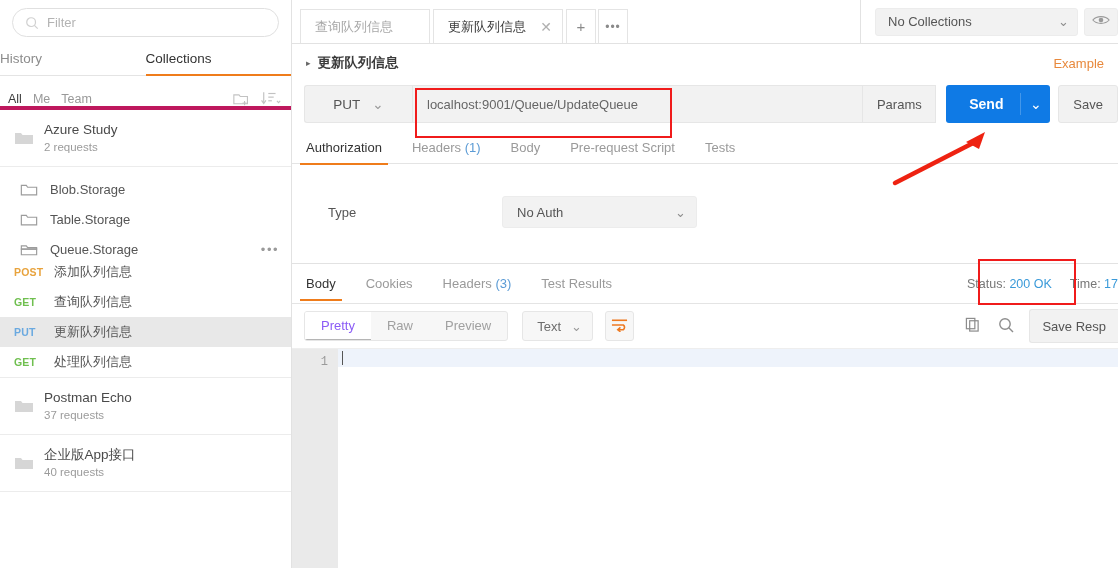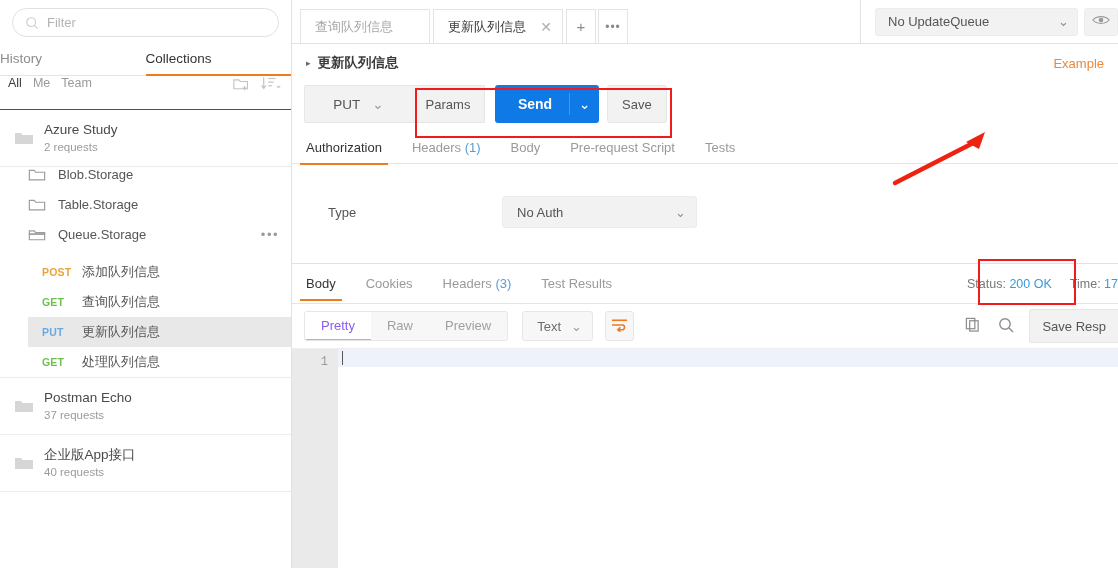--- a/index.html
+++ b/index.html
@@ -35,48 +35,48 @@
     flex: 1; line-height: 32px; font-size: 13.5px;
     color: #8c8c8c; cursor: pointer; position: relative;
   }
   .tabs-hc > div.active { color: #333; }
   .tabs-hc > div.active::after {
     content: ''; position: absolute; left: 0; right: 0; bottom: -1px;
     height: 2px; background: #ef7c1b;
   }
 
   .scope-row {
-    height: 34px; display: flex; align-items: flex-start;
-    padding: 0 10px 0 8px; border-bottom: 1px solid #be185d;
+    height: 34px; display: flex; align-items: flex-end;
+    padding: 0 10px 0 8px; border-bottom: 4px solid #be185d;
   }
   .scope-row .sc { font-size: 12.5px; color: #999; margin-right: 11px; cursor: pointer; }
   .scope-row .sc.active { color: #3d3d3d; }
   .scope-row .spacer { flex: 1; }
   .scope-row .ricon { margin-left: 11px; display: flex; align-items: center; cursor: pointer; opacity: .6; }
 
   .collections { flex: 1; overflow: hidden; }
   .coll-item {
     display: flex; align-items: center; padding: 11px 12px 11px 14px;
     border-bottom: 1px solid #ececec; cursor: pointer;
   }
   .coll-item .fico { width: 30px; flex: 0 0 30px; display:flex; align-items:center; }
   .coll-name { font-size: 13.5px; color: #4a4a4a; line-height: 17px; }
   .coll-sub { font-size: 11.5px; color: #9b9b9b; line-height: 16px; margin-top: 1px; }
 
   .folder-row {
-    display: flex; align-items: flex-start; height: 30px;
-    padding: 0 12px 0 28px; cursor: pointer;
+    display: flex; align-items: flex-end; height: 30px;
+    padding: 0 12px 0 20px; cursor: pointer;
   }
   .folder-row .fico { width: 30px; flex: 0 0 30px; display: flex; align-items: center; }
   .folder-row .fname { font-size: 13px; color: #555; }
   .folder-row .dots { margin-left: auto; letter-spacing: 1.5px; color: #9a9a9a; font-size: 13px; }
 
   .req-row {
     display: flex; align-items: center; height: 30px;
-    padding: 0 12px 0 14px; cursor: pointer; margin-left: 28px;
+    padding: 0 12px 0 14px; cursor: pointer;
   }
   .req-row.sel { background: #e8e8e8; }
   .req-method {
     width: 40px; flex: 0 0 40px; font-size: 10.5px; font-weight: bold;
     letter-spacing: .2px;
   }
   .m-POST { color: #e8a33d; }
   .m-GET  { color: #6fbf4f; }
   .m-PUT  { color: #6aa9e0; }
   .req-name { font-size: 13px; color: #555; }
@@ -400,21 +400,21 @@
         <div class="rtab active">
           <span>更新队列信息</span>
           <span class="x">✕</span>
         </div>
         <div class="tbtn">+</div>
         <div class="tbtn dots">•••</div>
       </div>
       <div class="gap"></div>
       <div class="env-area">
         <div class="env-select">
-          <span>No UpdateQueue</span>
+          <span>No Collections</span>
           <span class="cv">⌄</span>
         </div>
         <div class="eye-btn">
           <span>
             <svg width="18" height="12" viewBox="0 0 20 12">
                 <path d="M1 6 C5 1, 15 1, 19 6 C15 11, 5 11, 1 6 Z" fill="none" stroke="#9a9a9a" stroke-width="1.3"></path>
                 <circle cx="10" cy="6" r="2.6" fill="#9a9a9a"></circle>
               </svg>
           </span>
         </div>
@@ -424,20 +424,23 @@
     <div class="reqtitle-row">
       <span class="caret-r">▸</span>
       <span class="reqtitle">更新队列信息</span>
       <span class="example-link">Example</span>
     </div>
 
     <div class="urlrow">
       <div class="method-box">
         <span>PUT</span>
         <span class="cv">⌄</span>
+      </div>
+      <div class="url-input">
+        <span>localhost:9001/Queue/UpdateQueue</span>
       </div>
       <div class="params-btn">Params</div>
       <div class="send-btn">
         <span class="lbl">Send</span>
         <span class="cv">⌄</span>
       </div>
       <div class="save-btn">Save</div>
     </div>
 
     <div class="subtabs">

